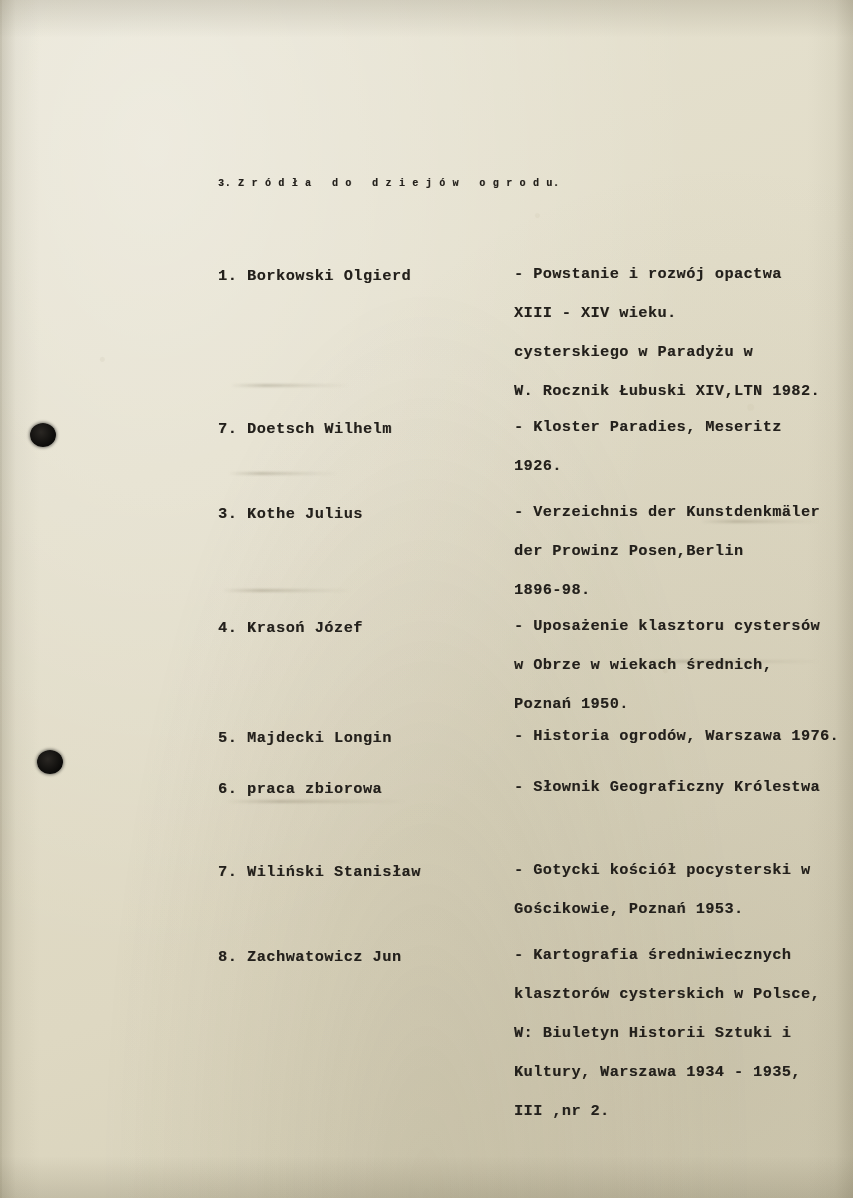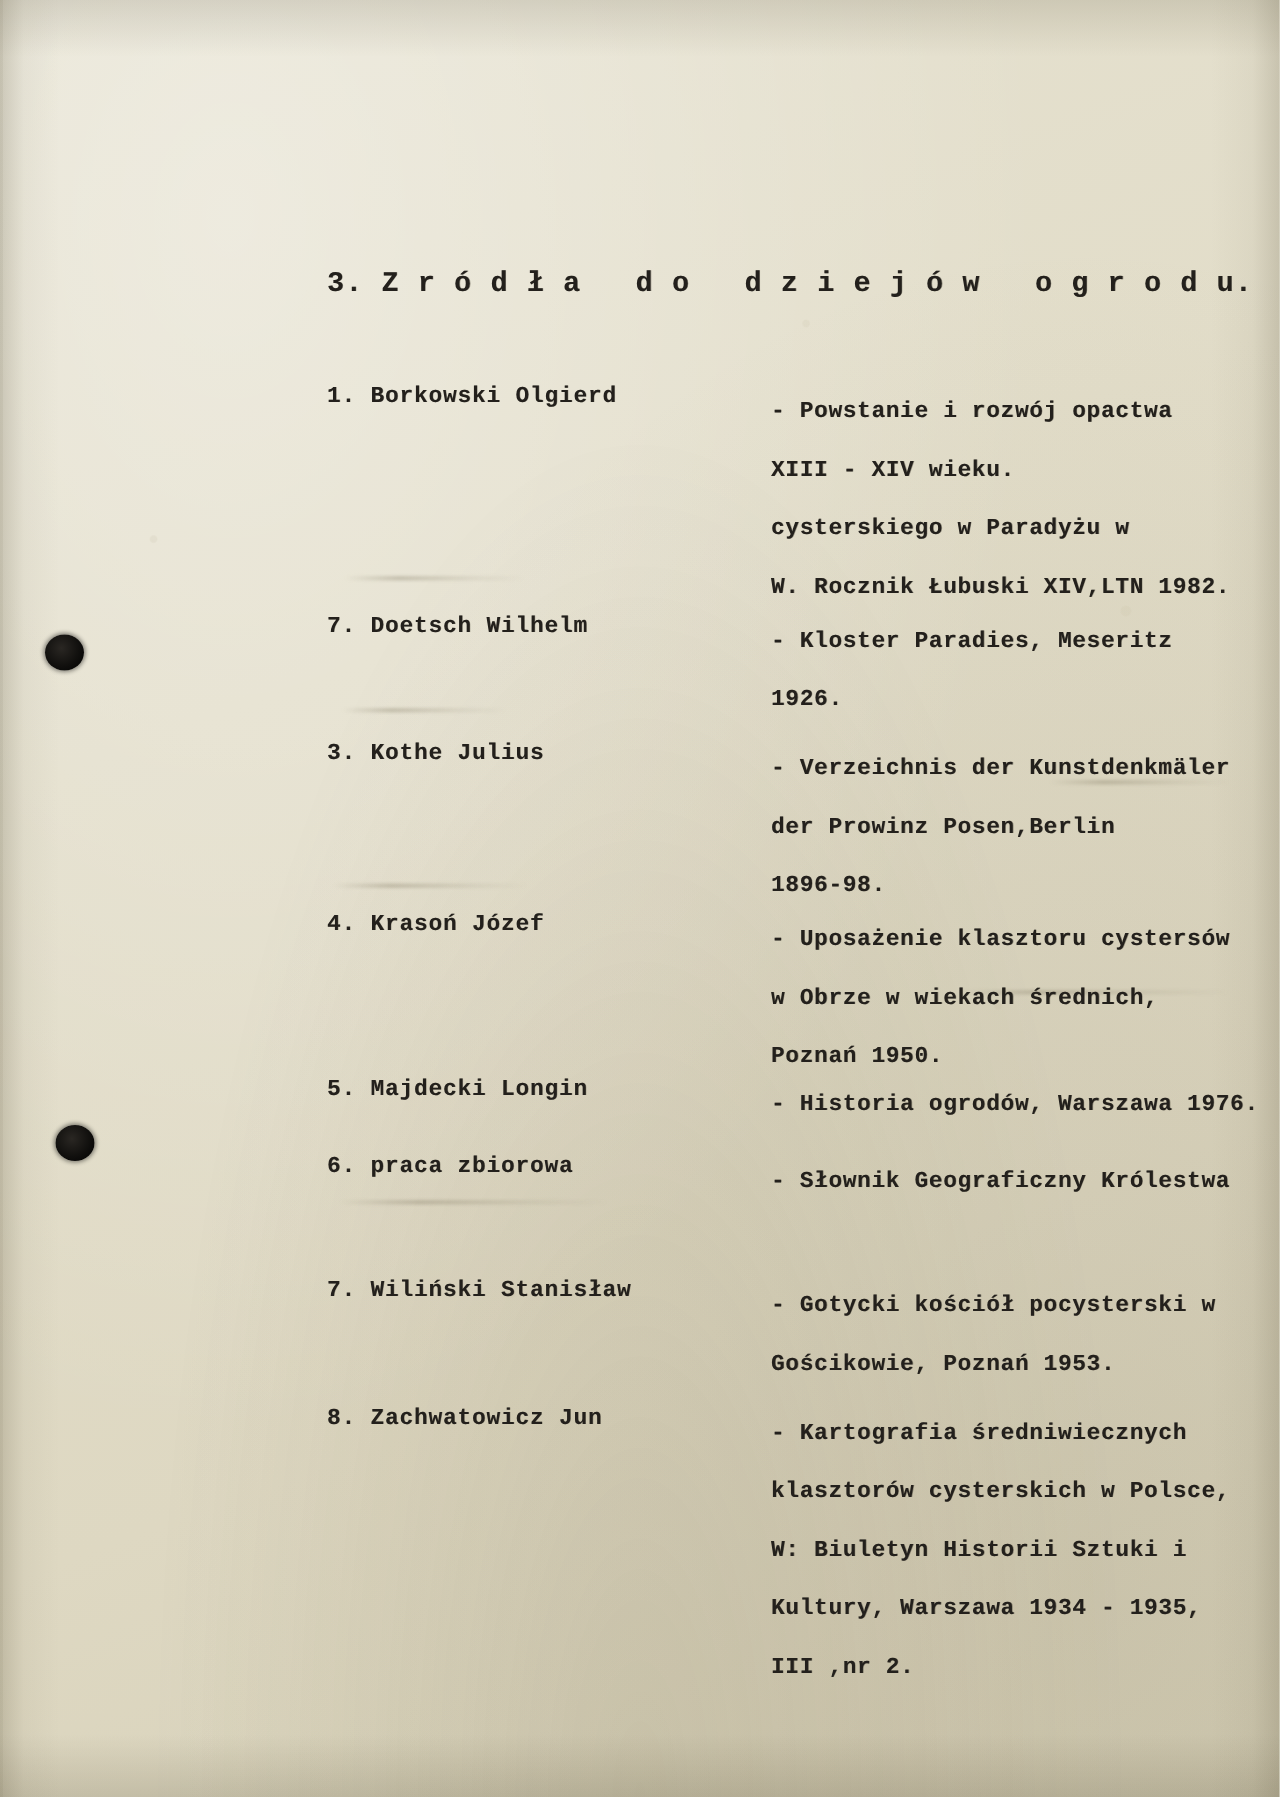--- a/index.html
+++ b/index.html
@@ -76,35 +76,35 @@
     color: #23201c;
     font-size: 15.2px;
     letter-spacing: 0.6px;
     text-shadow: 0.4px 0.3px 0 rgba(60,55,45,0.45);
   }
 
   .heading {
     position: absolute;
     left: 218px;
     top: 178px;
-    font-size: 19px;
+    font-size: 10px;
     white-space: pre;
     font-weight: 700;
     letter-spacing: 0.7px;
   }
 
   .entry {
     position: absolute;
     left: 218px;
     width: 620px;
   }
   .entry .author {
     position: absolute;
     left: 0;
-    top: 0;
+    top: 12px;
     white-space: pre;
     font-weight: 700;
     letter-spacing: 0.55px;
   }
   .entry .lines {
     position: absolute;
     left: 296px;
     top: 0;
     width: 345px;
   }

